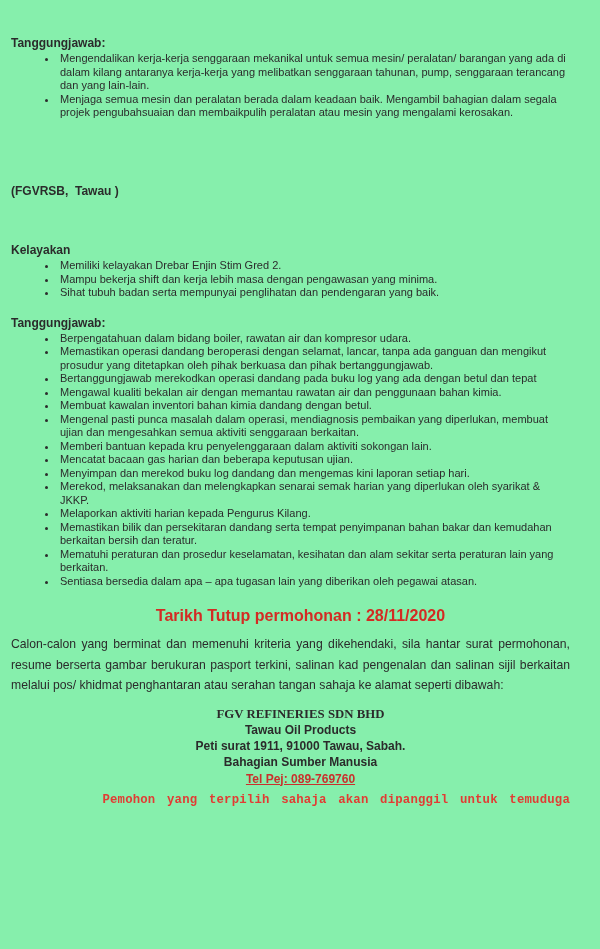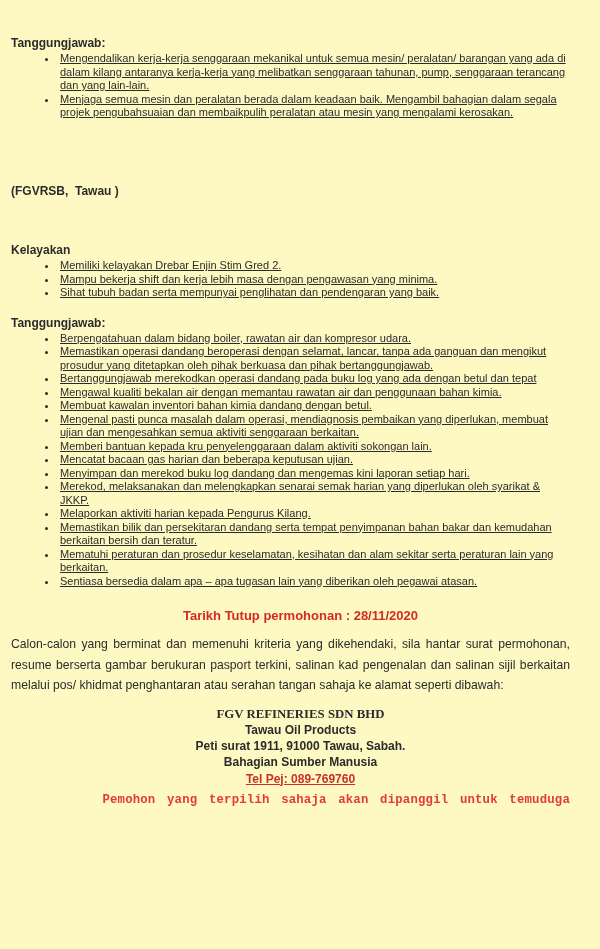--- a/index.html
+++ b/index.html
@@ -6,41 +6,41 @@
   html, body { margin: 0; padding: 0; background: #ffffff; }
   body {
     width: 600px; height: 949px;
     font-family: "Liberation Sans", sans-serif;
     color: #2b2b2b;
     overflow: hidden;
   }
   .page {
     width: 600px; height: 949px;
     padding: 36px 30px 0 11px;
-    background: #fef9c3;
+    background: #86efac;
   }
   .h-bold {
     font-size: 12px; font-weight: bold;
     line-height: 14px; margin: 0 0 2px 0;
   }
   ul.bullets {
     margin: 0; padding: 0 0 0 47px;
     font-size: 11px; line-height: 13.5px;
     list-style: disc outside;
   }
-  ul.bullets li { margin: 0; padding-left: 2px; text-decoration: underline; }
+  ul.bullets li { margin: 0; padding-left: 2px; }
   .sec-mech { margin-bottom: 33px; }
   .job-title {
     font-size: 12px; font-weight: bold; line-height: 15.5px;
     margin: 0 0 13px 0; white-space: pre-wrap;
   }
   .sec-kelayakan { margin-bottom: 16px; }
   .sec-tj2 { margin-bottom: 18px; }
   .deadline {
-    text-align: center; font-size: 13px; font-weight: bold;
+    text-align: center; font-size: 16px; font-weight: bold;
     margin: 0 0 8px 20px; line-height: 20px;
   }
   .apply-par {
     font-size: 12.2px; line-height: 20.5px;
     text-align: justify; margin: 0 0 10px 0;
   }
   .address {
     text-align: center; margin-left: 20px;
     font-size: 12px; font-weight: bold; line-height: 16px;
   }

